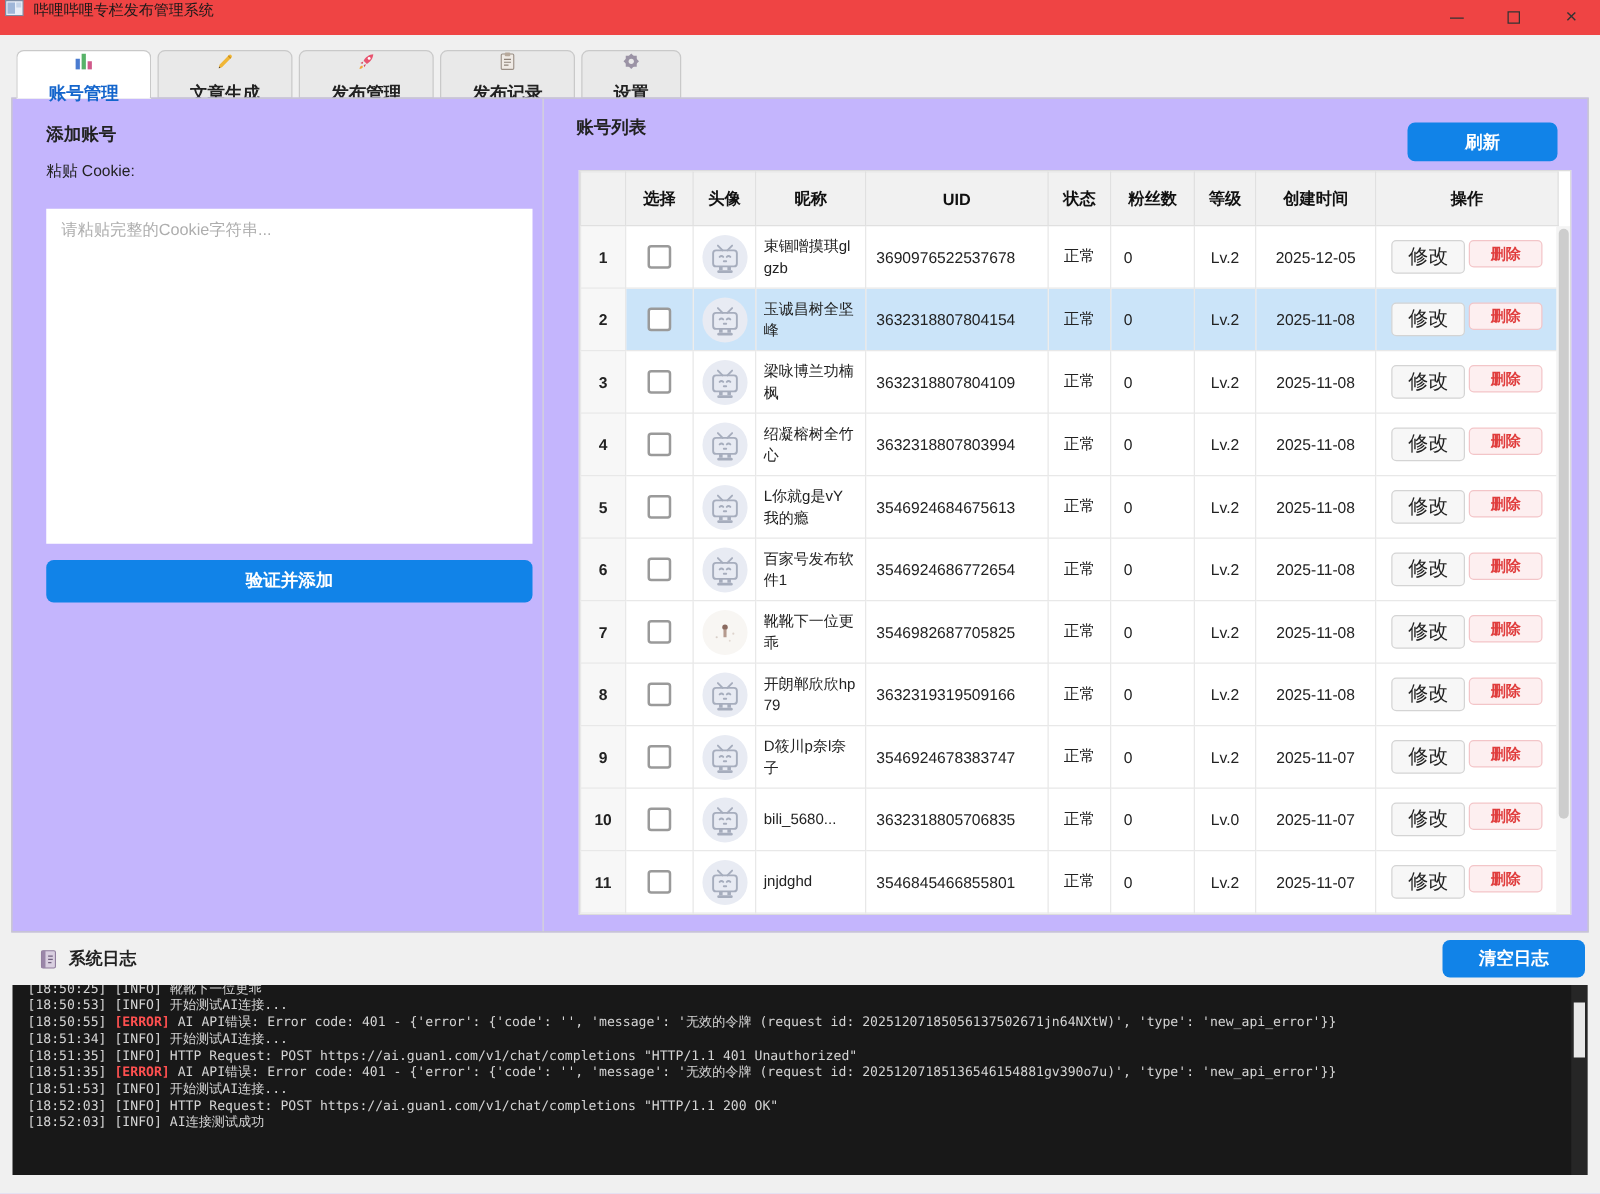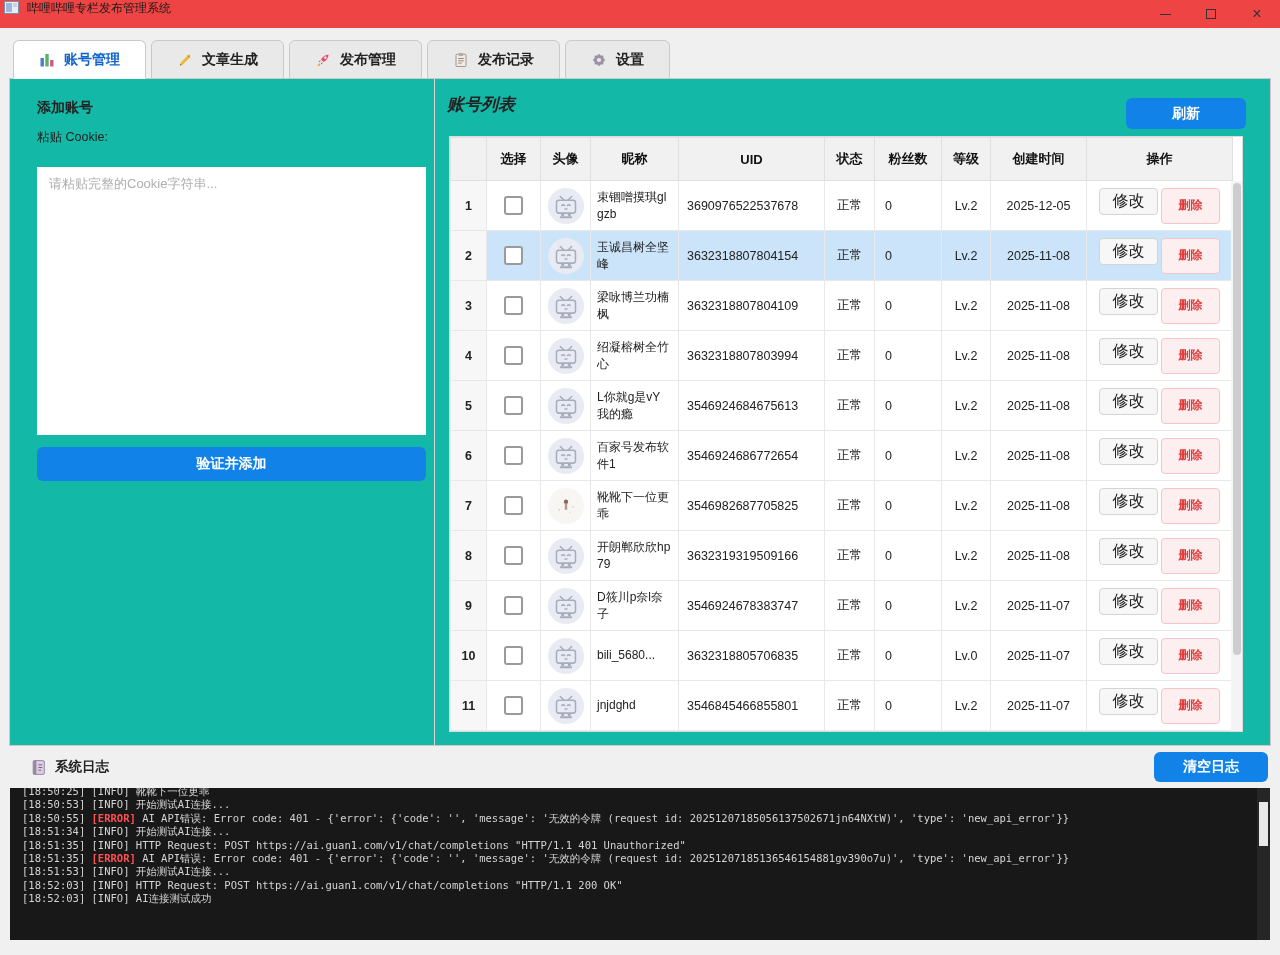--- a/index.html
+++ b/index.html
@@ -13,40 +13,40 @@
   .win-controls { margin-left:auto; display:flex; height:100%; }
   .win-btn { width:46px; height:100%; display:flex; align-items:center; justify-content:center; cursor:default; }
   .glyph-min { width:11px; height:1px; background:#333; display:block; }
   .glyph-max { width:10px; height:10px; border:1px solid #333; display:block; }
   .glyph-close { font-size:16px; color:#333; line-height:1; }
 
   
   .tabbar { display:flex; gap:5px; padding:12px 0 0 13px; position:relative; }
   .tab { height:39px; display:flex; align-items:center; gap:9px; padding:0 25px;
          background:#e9e9e9; border:1px solid #c9c9c9; border-radius:6px 6px 0 0;
-         font-size:14px; font-weight:700; color:#222; position:relative; margin-bottom:-1px; }
+         font-size:14px; font-weight:700; color:#222; position:relative; margin-bottom:-1px;flex-direction:column; }
   .tab.active { background:#fff; color:#1365cc; border-bottom:1px solid #fff; z-index:3; }
   .tab-icon { width:16px; height:16px; display:inline-flex; }
   .tab-icon svg { width:16px; height:16px; }
 
   
-  .content { height:668px; margin:0 9px; background:#14b8a6; border:1px solid #c9c9c9; display:flex; position:relative; z-index:1; }
+  .content { height:668px; margin:0 9px; background:#c4b5fd; border:1px solid #c9c9c9; display:flex; position:relative; z-index:1;gap:14px; }
   .left-pane { width:425px; border-right:1px solid #d5d5d5; padding:20px 0 0 27px; }
   .lp-heading { font-size:14px; font-weight:700; margin-bottom:12px; }
   .lp-label { font-size:12.5px; margin-bottom:21px; }
   .cookie-input { width:389px; height:268px; border:none; outline:none; resize:none;
                   font-family:"Liberation Sans", sans-serif; font-size:13px; padding:8px 4px 8px 12px; color:#333; }
   .cookie-input::placeholder { color:#aeaeae; }
   .btn-primary { background:#1183e8; color:#fff; border:none; border-radius:6px;
                  font-size:14px; font-weight:700; font-family:"Liberation Sans", sans-serif; cursor:pointer; }
   .lp-submit { display:block; width:389px; height:34px; margin-top:8px; }
 
   .right-pane { flex:1; padding:14px 0 0 12px; position:relative; }
   .rp-header { display:flex; align-items:center; }
-  .rp-title { font-size:17px; font-weight:700;font-style:italic; }
+  .rp-title { font-size:14px; font-weight:700; }
   .rp-refresh { position:absolute; top:19px; right:24px; width:120px; height:31px; }
 
   
   .table-wrap { position:absolute; top:57px; left:14px; width:794px; height:596px;
                 border:1px solid #dcdcdc; overflow:hidden; background:#fff; }
   table { border-collapse:collapse; table-layout:fixed; width:782px; font-size:12.5px; }
   col.c0{width:36px} col.c1{width:54px} col.c2{width:50px} col.c3{width:88px} col.c4{width:146px}
   col.c5{width:50px} col.c6{width:67px} col.c7{width:49px} col.c8{width:96px} col.c9{width:146px}
   thead th { height:43px; background:#f1f1f1; font-size:13px; font-weight:700; color:#111;
              border:1px solid #e0e0e0; }
@@ -57,21 +57,21 @@
   tbody td.uid { text-align:left; padding-left:8px; font-size:12.5px; }
   tbody td.fans { text-align:left; padding-left:10px; }
   tr.selected td { background:#cbe4f9; }
   tr.selected td.rownum { background:#f7f7f7; }
   .checkbox { width:19px; height:19px; border:2px solid #9a9a9a; border-radius:3px; background:#fff; margin:0 auto; }
   .avatar { width:38px; height:38px; margin:0 auto; }
   .avatar svg { width:38px; height:38px; display:block; }
   .act-wrap { display:flex; gap:3px; justify-content:center; }
   .btn-edit { width:59px; height:27px; background:#f7f7f7; border:1px solid #d4d4d4; border-radius:4px;
               font-size:16px; color:#222; font-family:"Liberation Sans", sans-serif; cursor:pointer; }
-  .btn-del  { width:59px; height:36px; background:#fdeff0; border:1px solid #f3c5c8; border-radius:4px;
+  .btn-del  { width:59px; height:22px; background:#fdeff0; border:1px solid #f3c5c8; border-radius:4px;
               font-size:12px; color:#e03c3c; font-weight:700; font-family:"Liberation Sans", sans-serif; cursor:pointer; }
   .tbl-scrollbar { position:absolute; top:44px; right:0; width:11px; height:552px; background:#f4f4f4; }
   .tbl-thumb { position:absolute; top:2px; left:1.5px; width:8px; height:472px; background:#cdcdcd; border-radius:4px; }
 
   
   .log-header { height:42px; display:flex; align-items:center; padding-left:30px; position:relative; }
   .log-icon { width:17px; height:17px; margin-right:8px; display:inline-flex; }
   .log-icon svg { width:17px; height:17px; }
   .log-title { font-size:13.5px; font-weight:700; }
   .btn-clear { position:absolute; right:12px; top:6px; width:114px; height:30px; }

